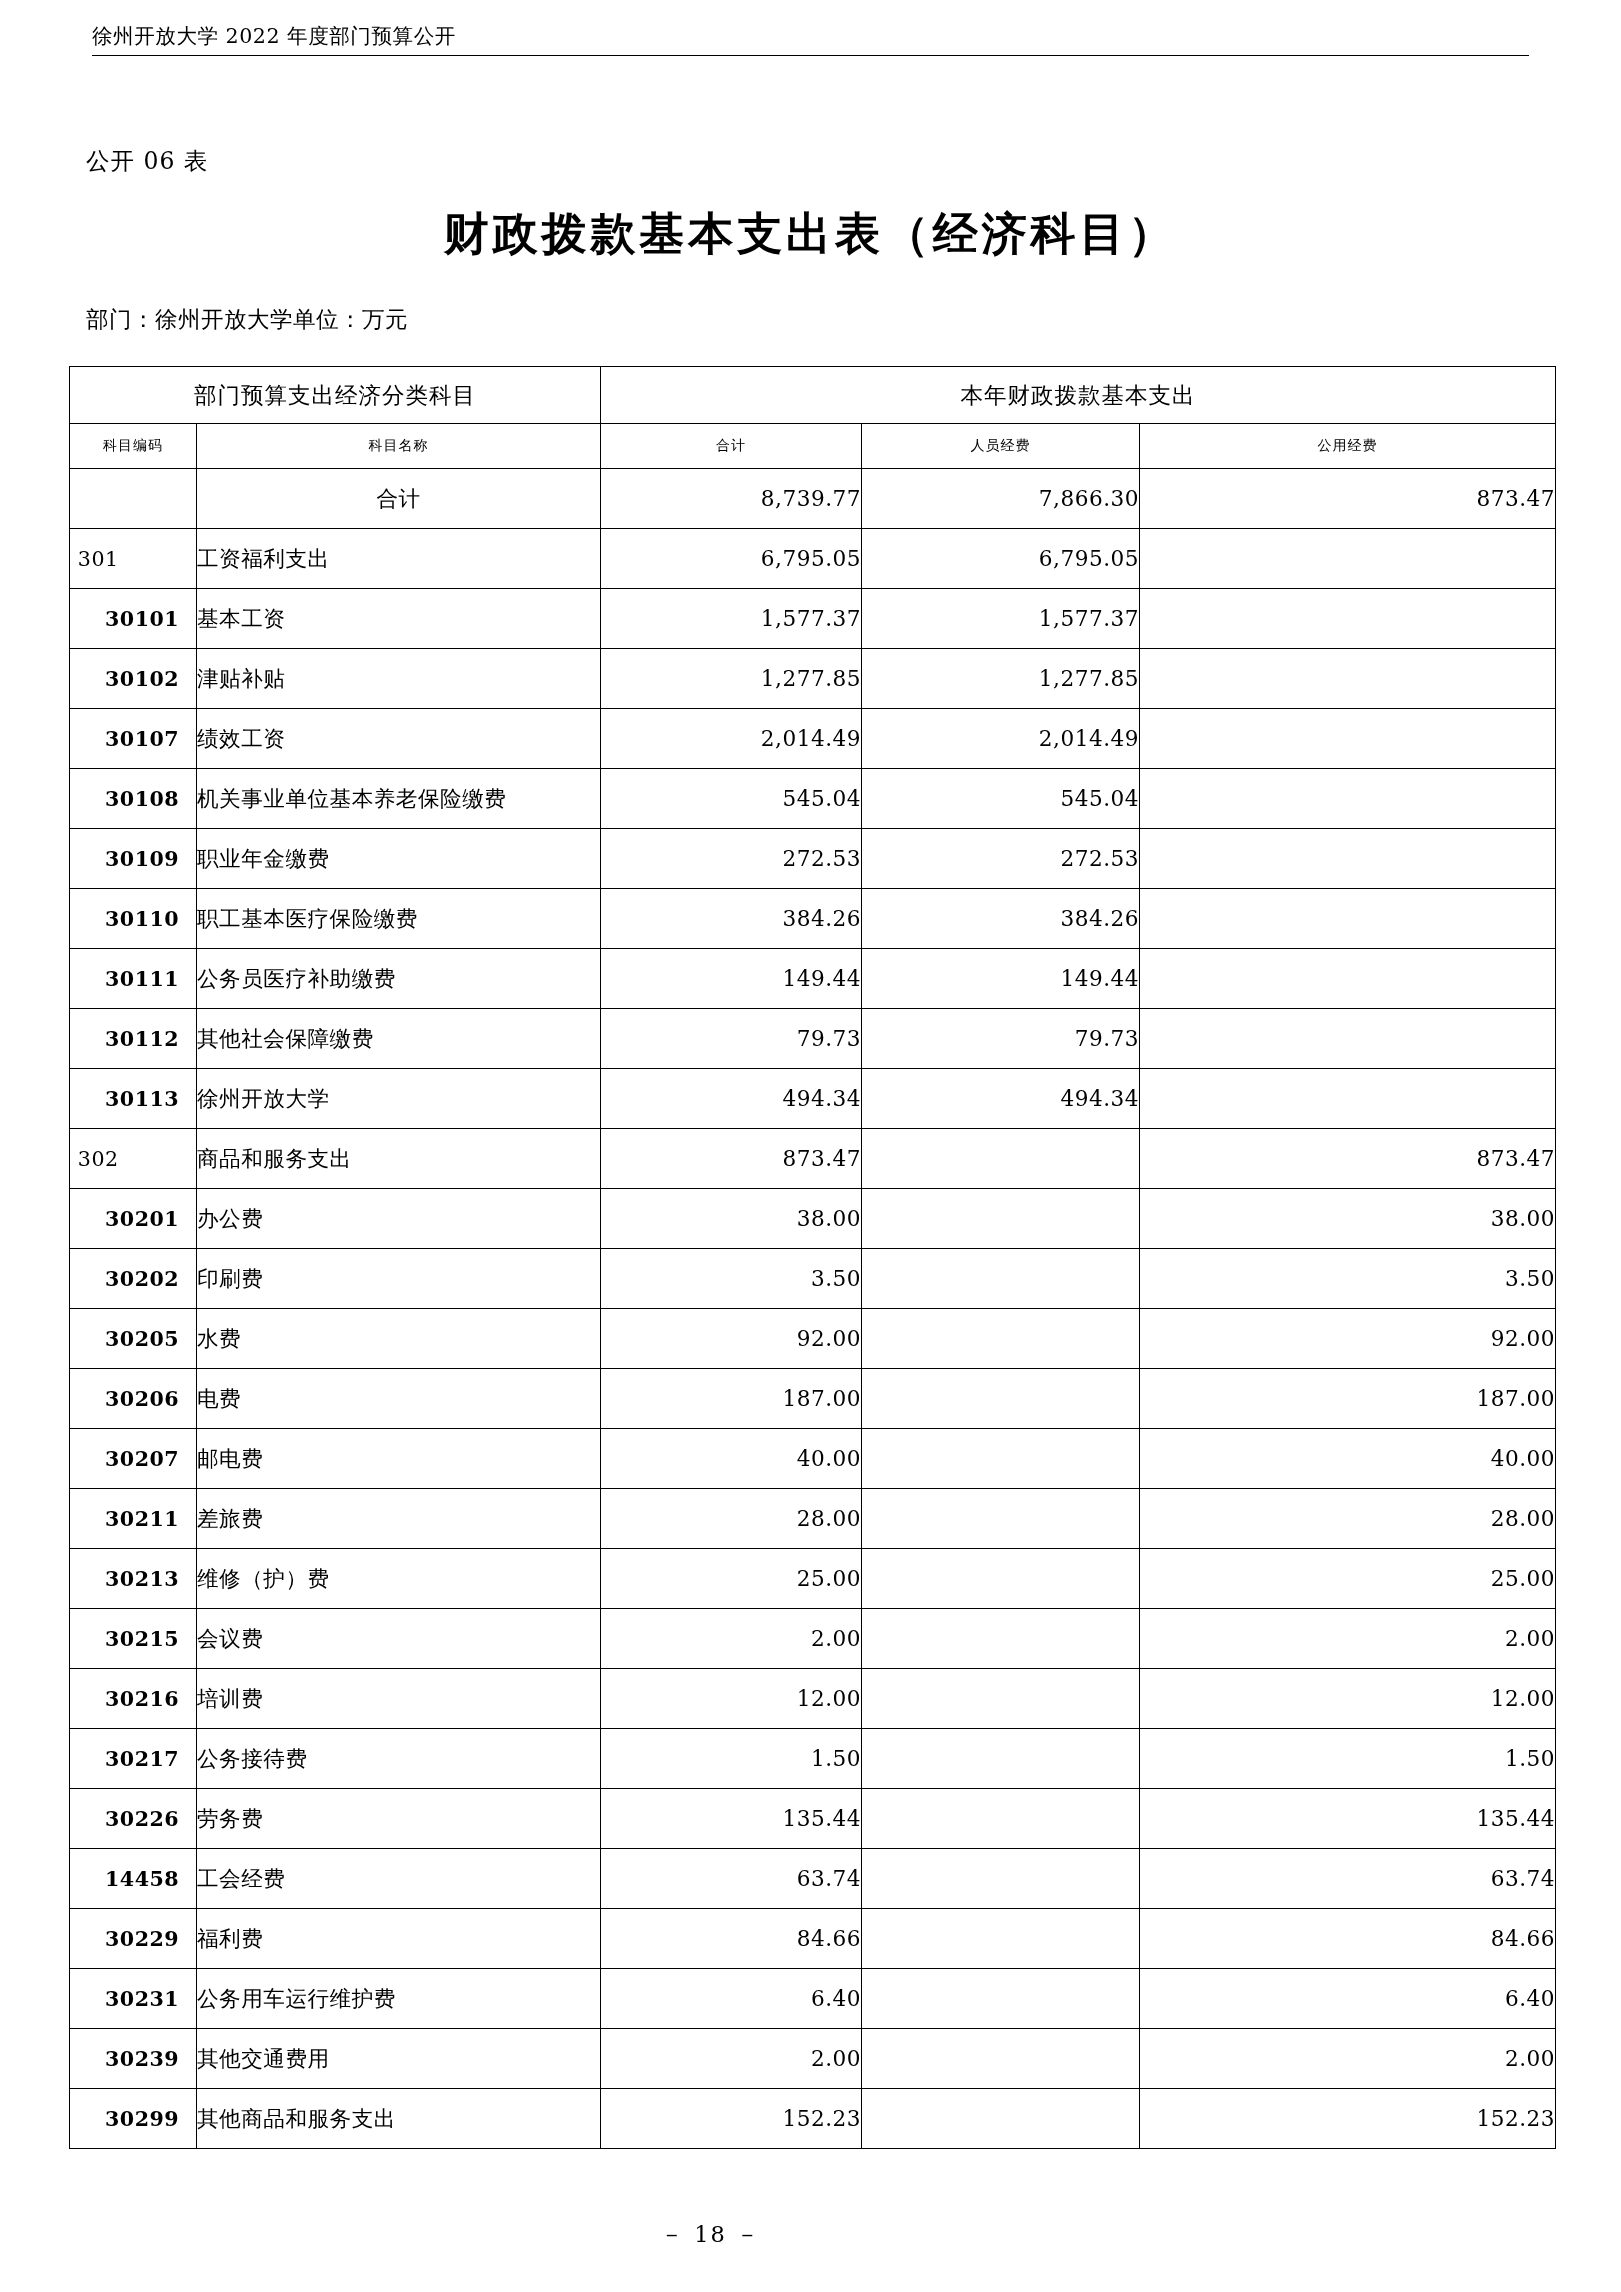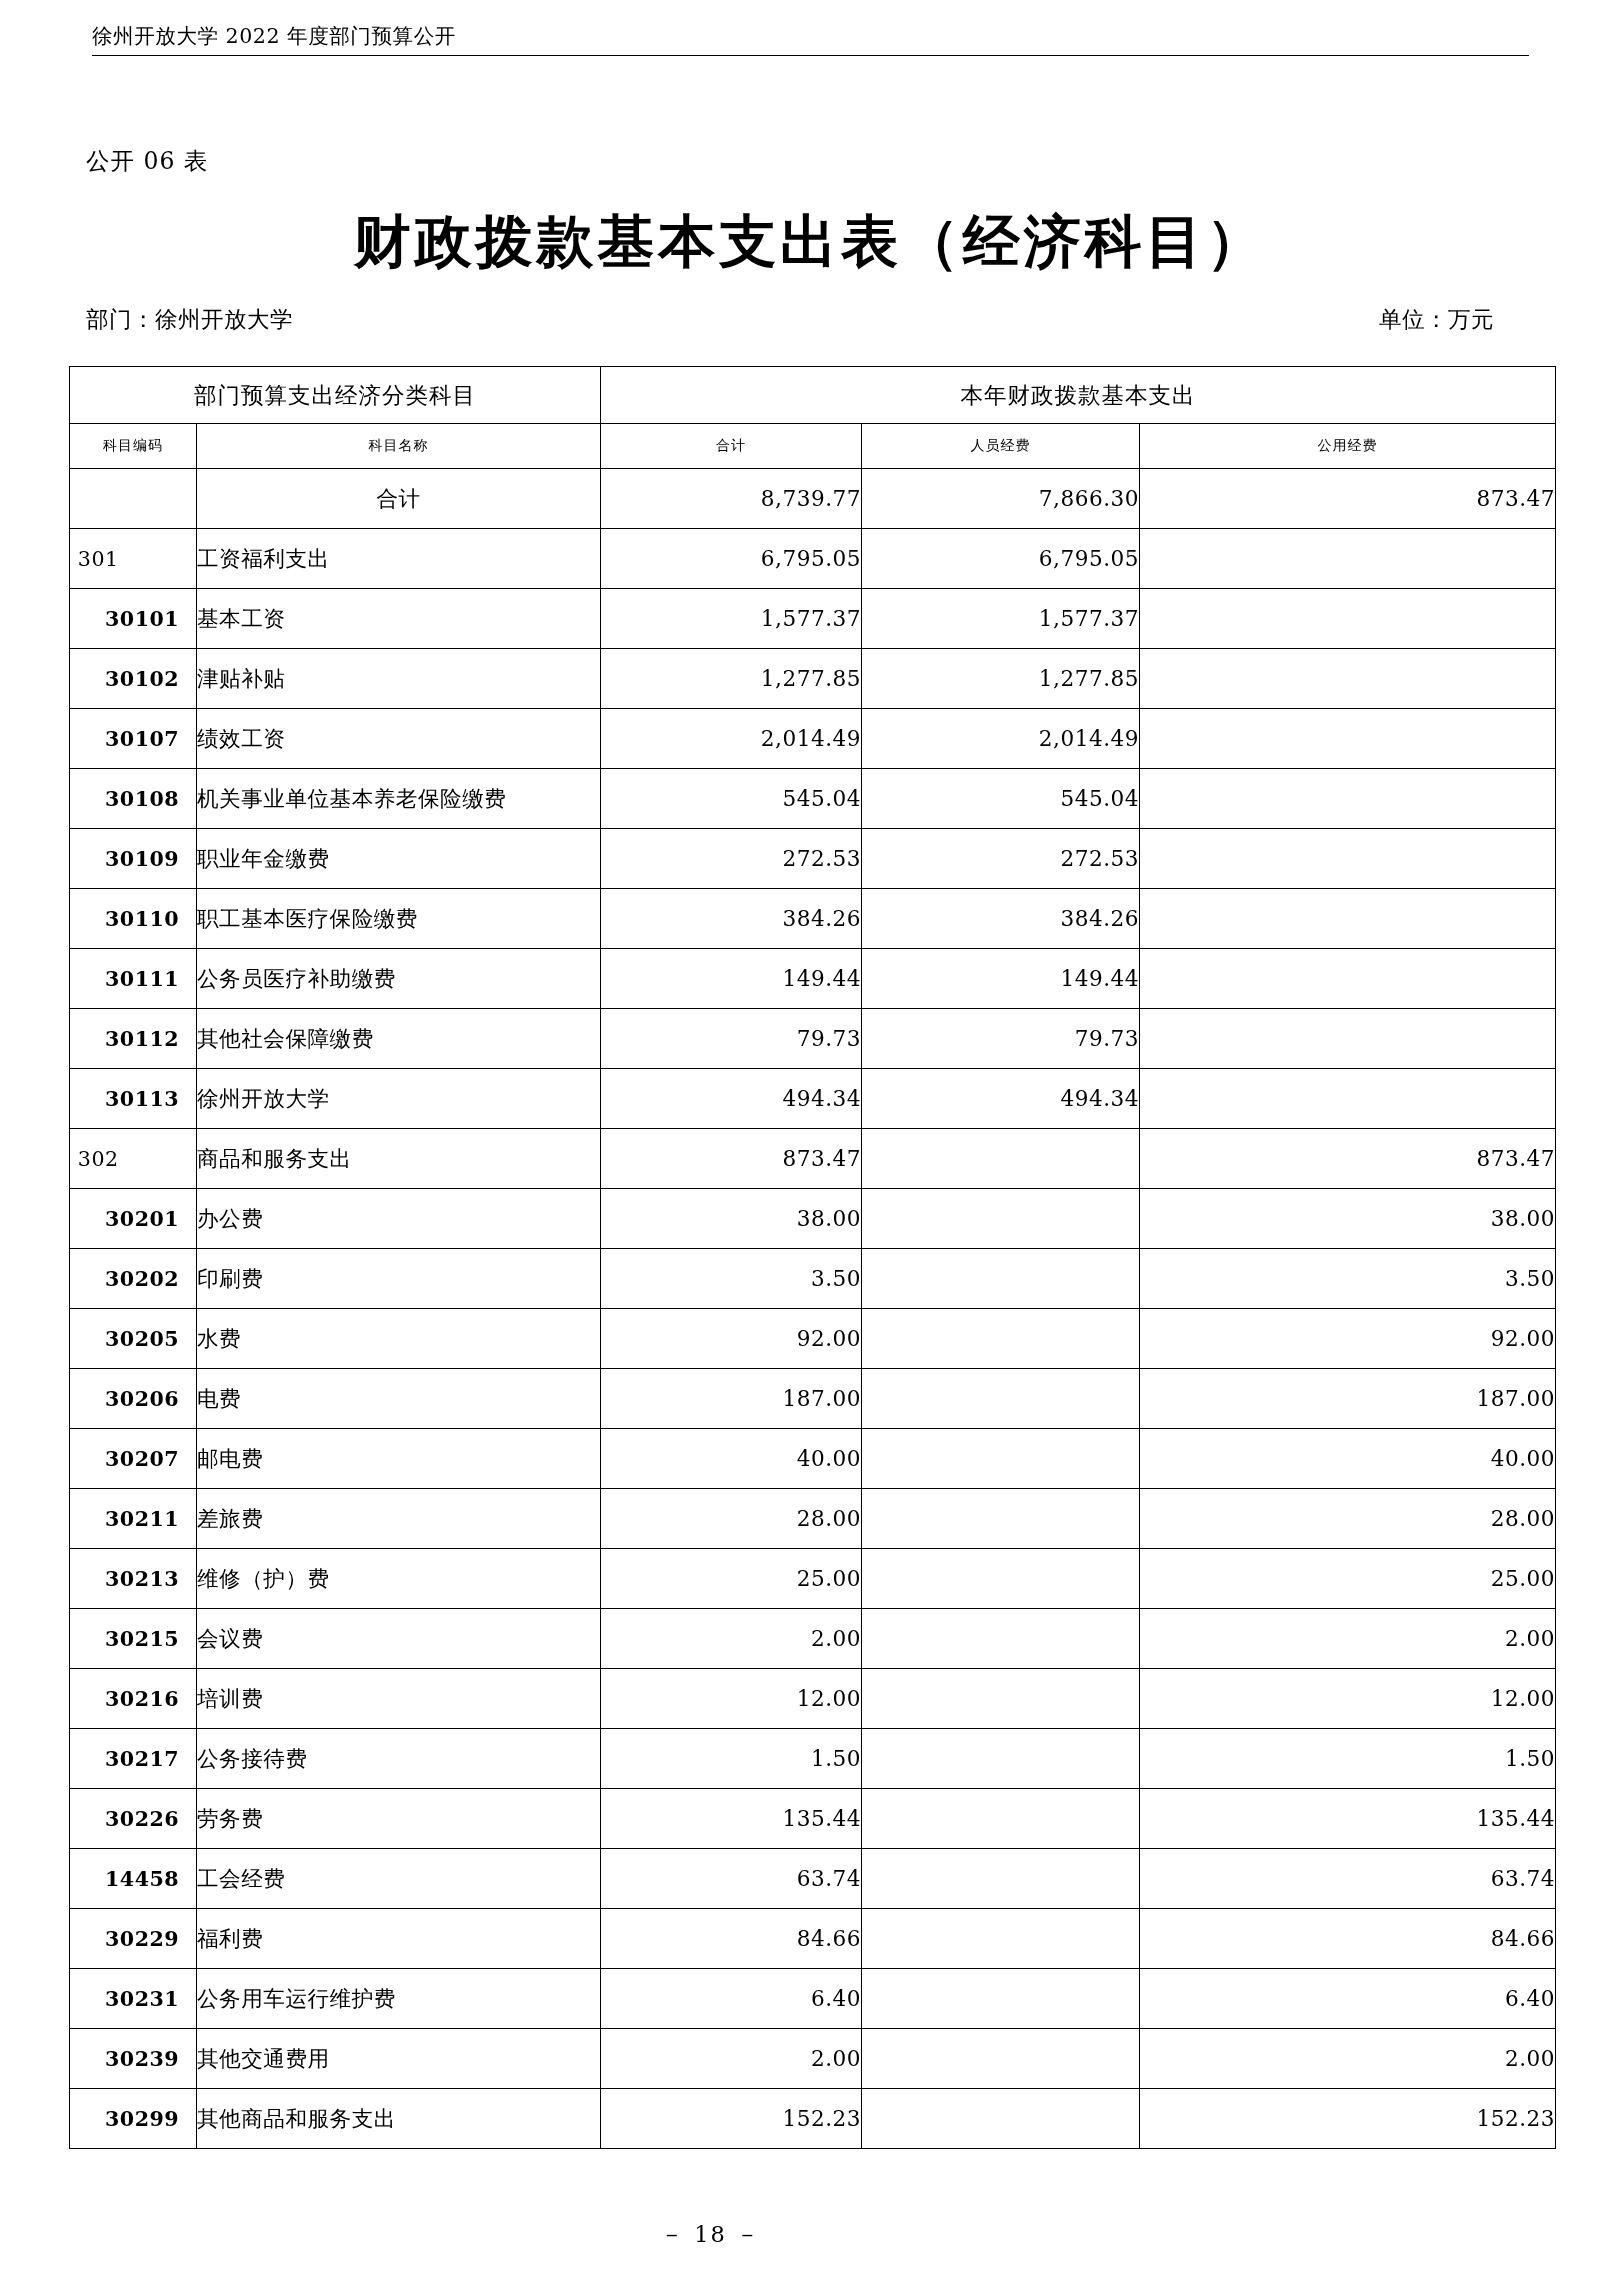--- a/index.html
+++ b/index.html
@@ -52,35 +52,35 @@
     white-space: nowrap;
   }
 
   
   .doc-title {
     position: absolute;
     left: 0;
     top: 204px;
     width: 1621px;
     text-align: center;
-    font-size: 57px;
+    font-size: 45px;
     font-weight: bold;
     letter-spacing: 3.9px;
     font-family: "DejaVu Serif", "Liberation Serif", serif;
     white-space: nowrap;
   }
 
   
   .meta-row {
     position: absolute;
     left: 86px;
     top: 304px;
     width: 1449px;
     display: flex;
-    justify-content: space-between;
+    justify-content: flex-start;
     align-items: baseline;
     font-size: 22.5px;
     letter-spacing: 0.5px;
   }
   .meta-left { white-space: nowrap; }
   .meta-right { white-space: nowrap; padding-right: 41px; }
 
   
   .table-wrap {
     position: absolute;

